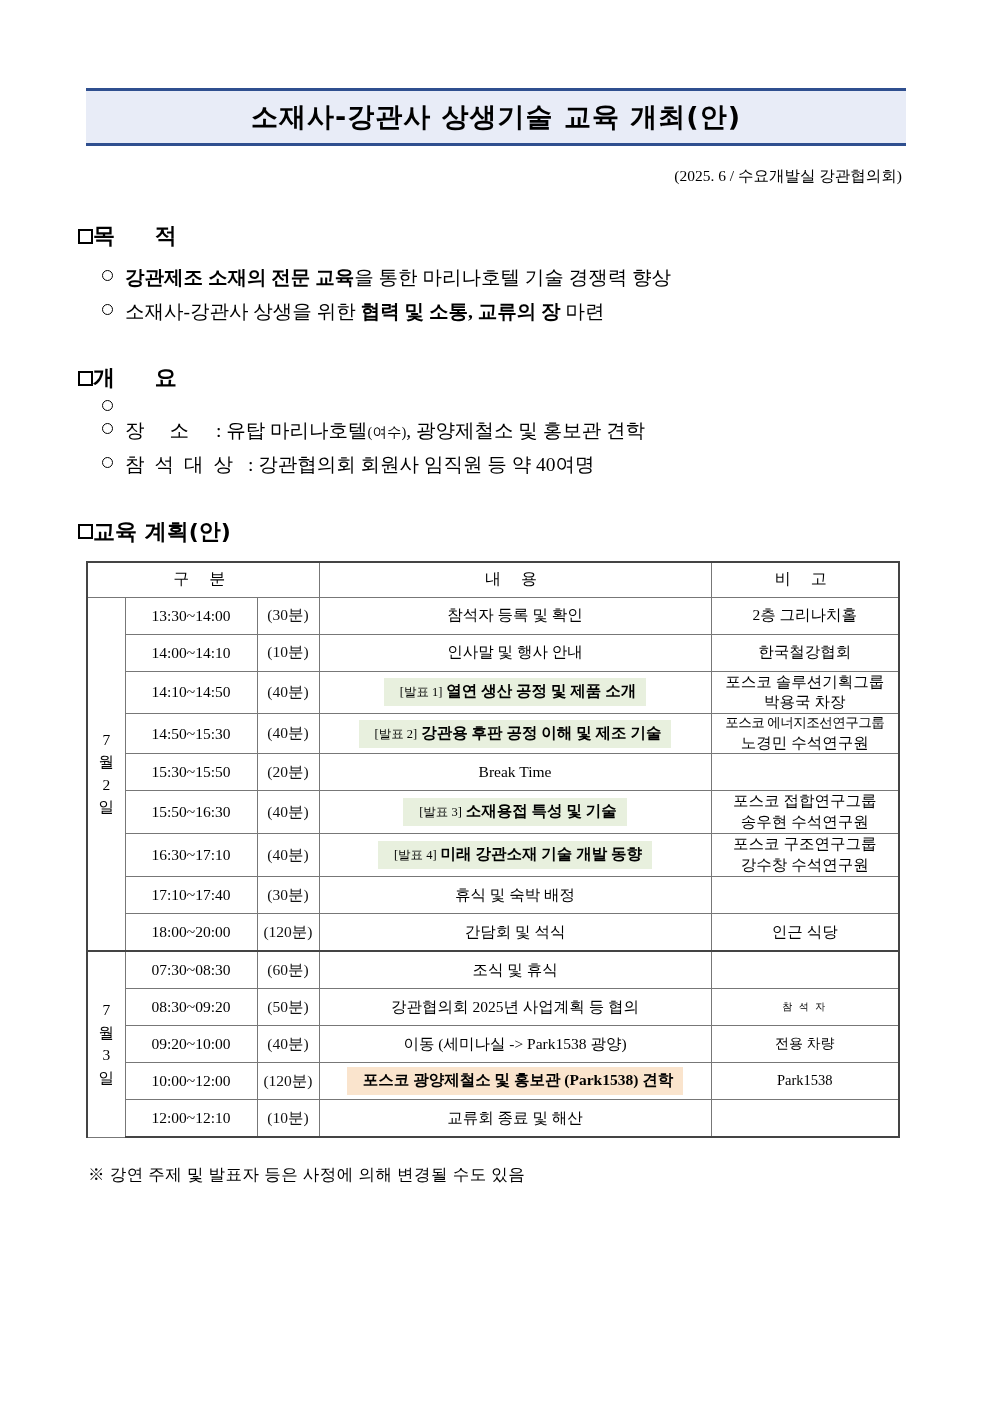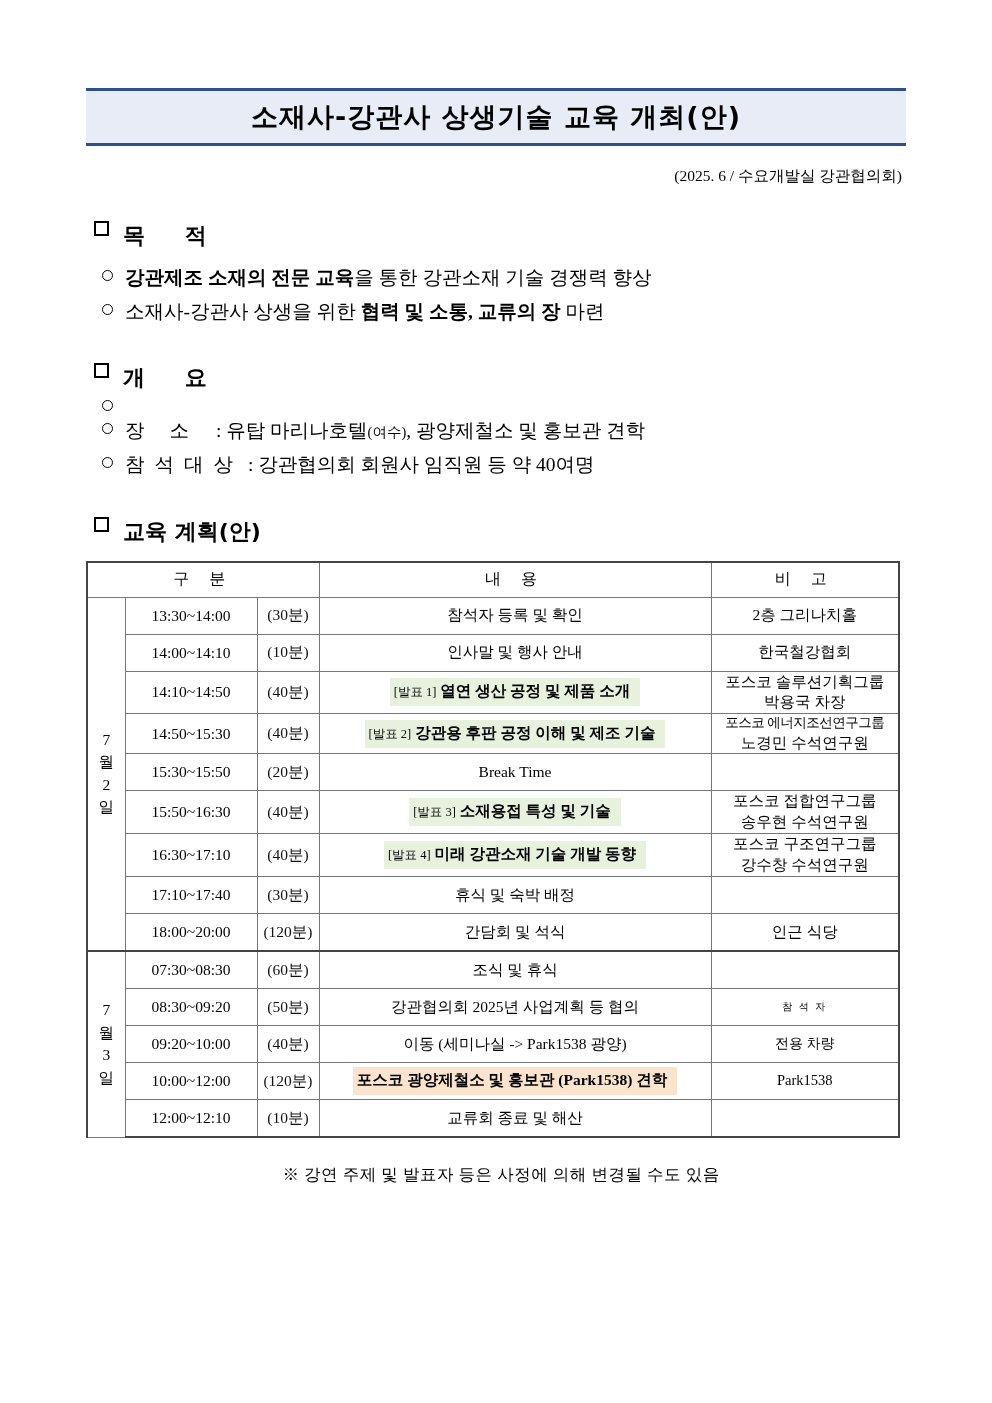--- a/index.html
+++ b/index.html
@@ -49,22 +49,22 @@
 
   
   .section {
     margin-top: 34px;
   }
   .sec-head {
     font-family: "DejaVu Sans", "Liberation Sans", sans-serif;
     font-size: 22px;
     font-weight: bold;
     display: flex;
-    gap: 14px;
-    margin-left: 16px;
+    align-items: center;
+    margin-left: 0;
   }
   .sq {
     display: inline-block;
     width: 15px;
     height: 15px;
     border: 2px solid #000;
     box-sizing: border-box;
   }
   .sec-head .label-spaced {
     letter-spacing: 16px;
@@ -143,35 +143,34 @@
 
   .note {
     font-size: 12.5px;
     line-height: 1.35;
   }
   .note span { display: block; }
 
   .content-cell { position: relative; }
   .hl {
     display: inline-block;
-    padding: 3px 10px 4px 4px;
+    padding: 3px 10px 4px 16px;
     font-weight: bold;
     font-size: 15.5px;
   }
   .hl .tag { font-weight: normal; font-size: 12.5px; }
   .hl-green { background: #e8f0de; }
   .hl-orange { background: #fae4cd; }
   .squeeze { font-size: 13.5px; letter-spacing: -0.5px; }
 
   .footnote {
     margin-top: 26px;
     margin-left: 10px;
     font-size: 16.5px;
     letter-spacing: 0.5px;
-    text-align: center;
   }
 </style>
 </head>
 <body>
 
 <div class="page">
 
   <div class="title-box">
     <div class="title-text">소재사-강관사 상생기술 교육 개최(안)</div>
   </div>
@@ -179,21 +178,21 @@
 
   <div class="section">
     <div class="sec-head">
       <span class="sq"></span>
       <span class="label-spaced">목        적</span>
     </div>
     <div class="bullets">
       <div class="bullet-row">
         <span class="circ"></span>
         <span>
-          <span class="b">강관제조 소재의 전문 교육</span><span>을 통한 강관소재 기술 경쟁력 향상</span>
+          <span class="b">강관제조 소재의 전문 교육</span><span>을 통한 마리나호텔 기술 경쟁력 향상</span>
         </span>
       </div>
       <div class="bullet-row">
         <span class="circ"></span>
         <span>
           <span>소재사-강관사 상생을 위한 </span><span class="b">협력 및 소통, 교류의 장</span><span> 마련</span>
         </span>
       </div>
     </div>
   </div>

